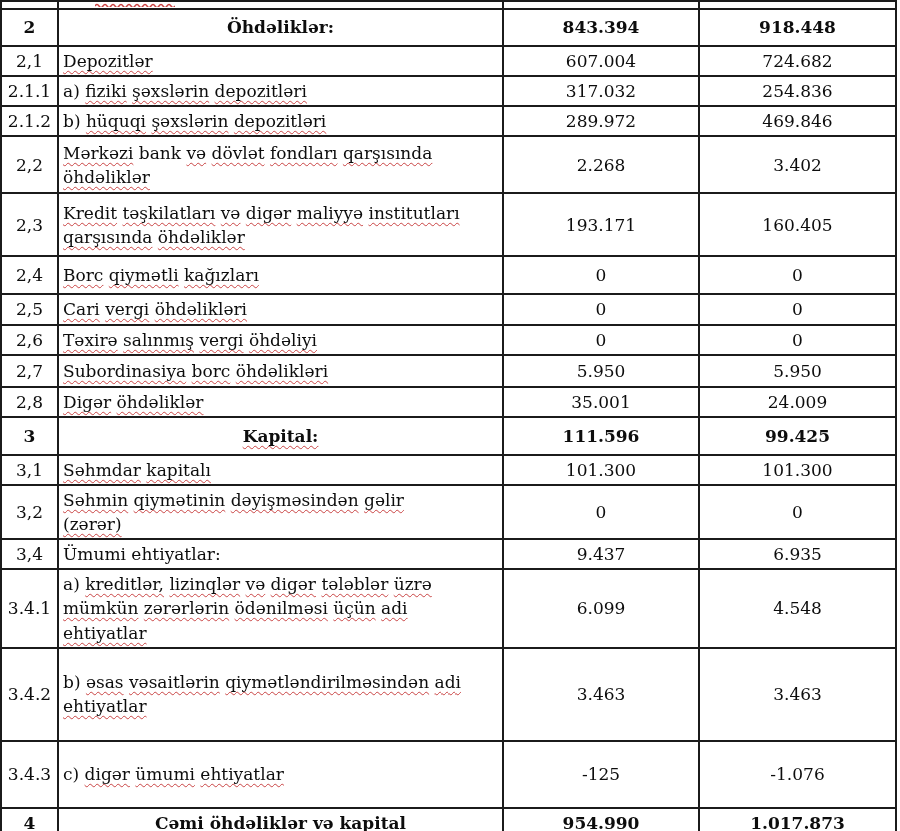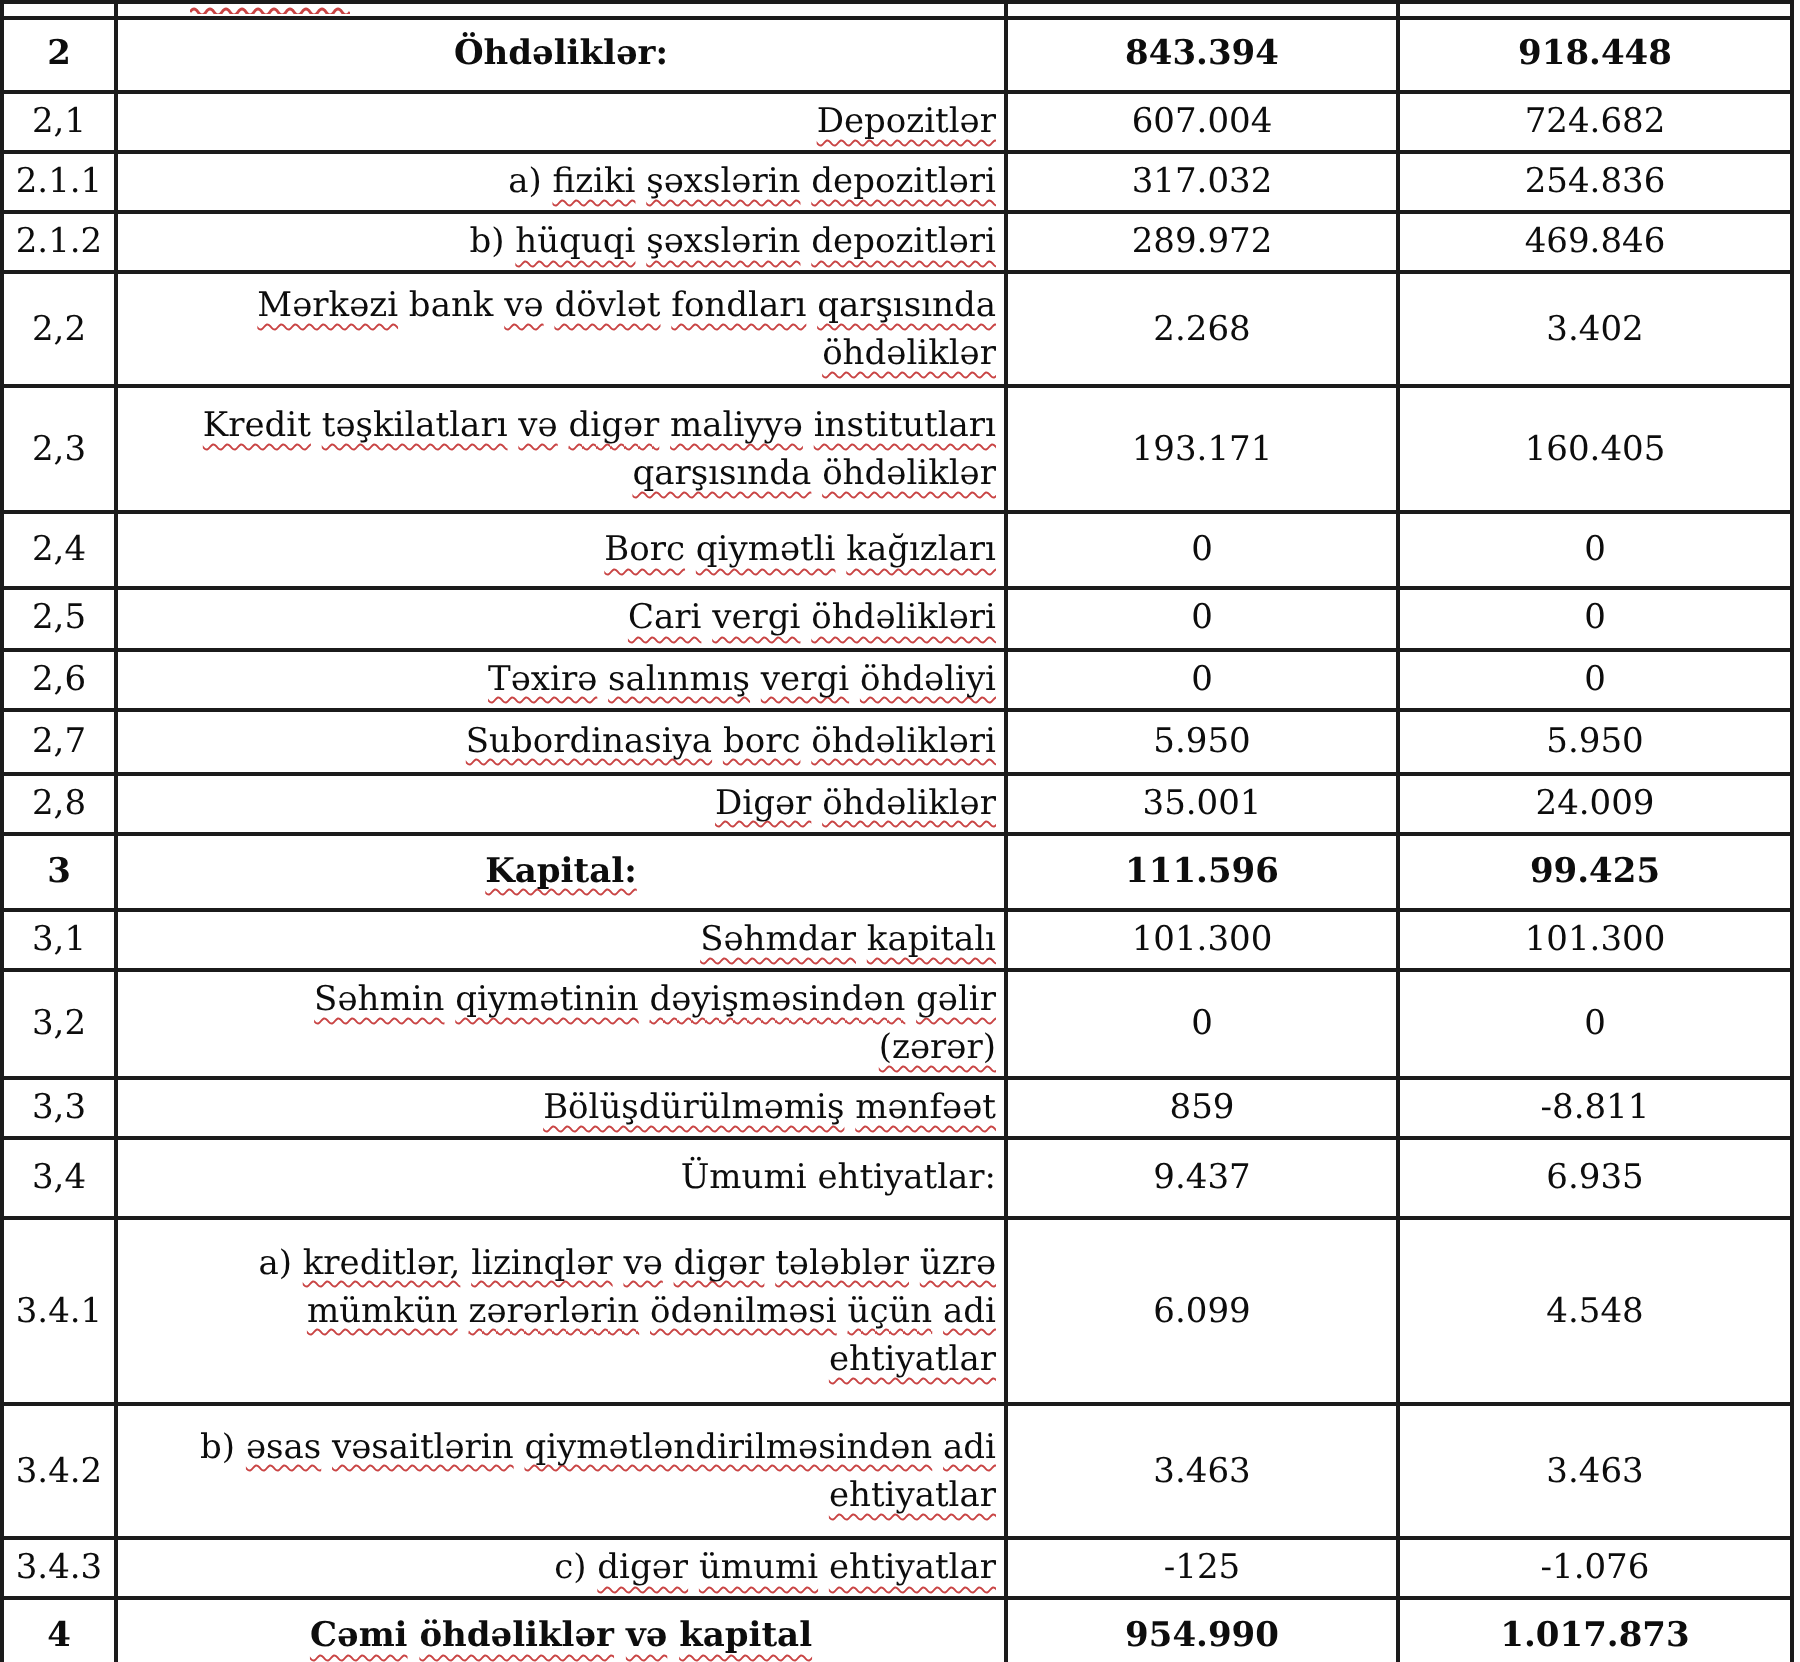--- a/index.html
+++ b/index.html
@@ -2,21 +2,21 @@
 <html><head>
 <meta charset="utf-8">
 <style>
   html,body{margin:0;padding:0;background:#ffffff;}
   body{width:900px;height:831px;overflow:hidden;
        font-family:"DejaVu Serif","Liberation Serif",serif;color:#0d0d0d;}
   table#tbl{border-collapse:collapse;table-layout:fixed;width:895px;}
   #tbl td{border:2px solid #1b1b1b;vertical-align:middle;font-size:17px;
           line-height:1.42;padding:2px 4px;overflow:hidden;word-wrap:break-word;}
   .c-num{text-align:center;padding:2px 1px;}
-  .c-label{text-align:right;padding:2px 7px 2px 5px;}
+  .c-label{text-align:left;padding:2px 7px 2px 5px;}
   .c-val{text-align:center;}
   .row-section td{font-weight:bold;}
   .row-section .c-label{text-align:center;}
   .row-clip-top td{border-top:none;}
   .row-clip-bottom td{border-bottom:none;}
   .row-clip-top .c-label{position:relative;}
   .frag{position:absolute;left:36px;top:0;}
   .sp{text-decoration-line:underline;text-decoration-style:wavy;
       text-decoration-color:#c94444;text-decoration-thickness:1px;
       text-underline-offset:3px;text-decoration-skip-ink:none;}
@@ -132,26 +132,20 @@
         <td class="c-val">101.300</td>
         <td class="c-val">101.300</td>
       </tr>
       <tr class="row-item">
         <td class="c-num">3,2</td>
         <td class="c-label"><span class="sp">Səhmin</span> <span class="sp">qiymətinin</span> <span class="sp">dəyişməsindən</span> <span class="sp">gəlir</span><br><span class="sp">(zərər)</span></td>
         <td class="c-val">0</td>
         <td class="c-val">0</td>
       </tr>
       <tr class="row-item">
-        <td class="c-num">3,3</td>
-        <td class="c-label"><span class="sp">Bölüşdürülməmiş</span> <span class="sp">mənfəət</span></td>
-        <td class="c-val">859</td>
-        <td class="c-val">-8.811</td>
-      </tr>
-      <tr class="row-item">
         <td class="c-num">3,4</td>
         <td class="c-label">Ümumi ehtiyatlar:</td>
         <td class="c-val">9.437</td>
         <td class="c-val">6.935</td>
       </tr>
       <tr class="row-item">
         <td class="c-num">3.4.1</td>
         <td class="c-label">a) <span class="sp">kreditlər,</span> <span class="sp">lizinqlər</span> <span class="sp">və</span> <span class="sp">digər</span> <span class="sp">tələblər</span> <span class="sp">üzrə</span><br><span class="sp">mümkün</span> <span class="sp">zərərlərin</span> <span class="sp">ödənilməsi</span> <span class="sp">üçün</span> <span class="sp">adi</span><br><span class="sp">ehtiyatlar</span></td>
         <td class="c-val">6.099</td>
         <td class="c-val">4.548</td>

